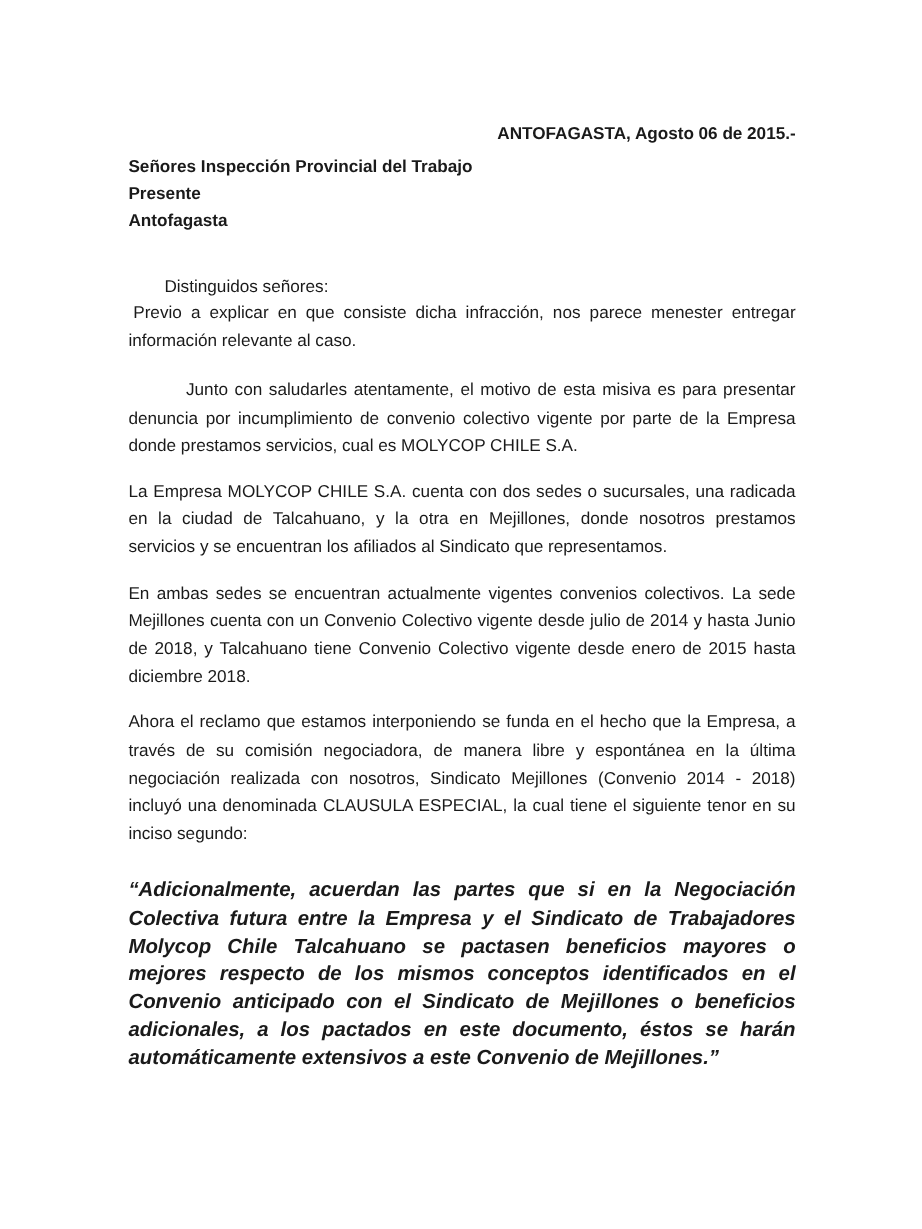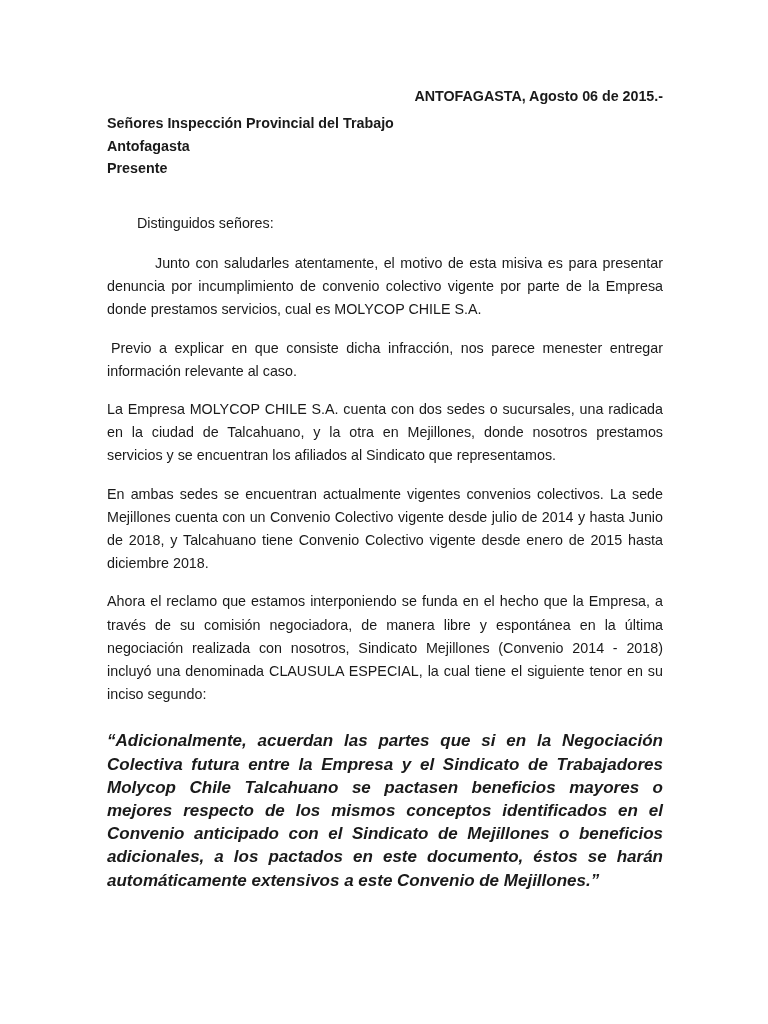--- a/index.html
+++ b/index.html
@@ -16,21 +16,21 @@
     position: relative;
     width: 768px;
     height: 1024px;
     background: #ffffff;
     overflow: hidden;
     box-sizing: border-box;
   }
   .sheet {
     position: absolute;
     left: 107px;
-    top: 0;
+    top: 16px;
     width: 556px;
   }
 
   
   .date-line {
     margin-top: 86px;
     text-align: right;
     font-size: 14.3px;
     font-weight: bold;
     letter-spacing: -0.02px;
@@ -86,29 +86,29 @@
 </head>
 <body>
 
 <div class="page">
   <div class="sheet">
 
     <div class="date-line">ANTOFAGASTA, Agosto 06 de 2015.-</div>
 
     <div class="addressee">
       <div>Señores Inspección Provincial del Trabajo</div>
+      <div>Presente</div>
       <div>Antofagasta</div>
-      <div>Presente</div>
     </div>
 
     <div class="salutation">Distinguidos señores:</div>
 
+    <p class="para lead-space"> Previo a explicar en que consiste dicha infracción,  nos parece menester entregar información relevante al caso.</p>
+
     <p class="para indent gap-top-lg">Junto con saludarles atentamente, el motivo de esta misiva es para presentar denuncia por incumplimiento de convenio colectivo vigente por parte de la Empresa donde prestamos servicios, cual es MOLYCOP CHILE S.A.</p>
-
-    <p class="para lead-space"> Previo a explicar en que consiste dicha infracción,  nos parece menester entregar información relevante al caso.</p>
 
     <p class="para">La Empresa MOLYCOP CHILE S.A. cuenta con dos sedes o sucursales, una radicada en la ciudad de Talcahuano, y la otra en Mejillones, donde nosotros prestamos servicios y se encuentran los afiliados al Sindicato que representamos.</p>
 
 
     <p class="para">En ambas sedes se encuentran actualmente vigentes convenios colectivos. La sede Mejillones cuenta con un Convenio Colectivo vigente desde julio de 2014 y hasta Junio de 2018, y Talcahuano tiene Convenio Colectivo  vigente desde enero de 2015 hasta diciembre 2018.</p>
 
     <p class="para"><span>Ahora el reclamo que estamos interponiendo se funda en el hecho que la Empresa, a través de su comisión negociadora, de manera libre y espontánea en la última negociación realizada con nosotros, Sindicato Mejillones (Convenio 2014 - 2018) incluyó una denominada </span><b class="strong">CLAUSULA ESPECIAL</b><span>, la cual tiene el siguiente tenor en su inciso segundo:</span></p>
 
     <p class="quote-block">“Adicionalmente, acuerdan las partes que si en la Negociación Colectiva futura entre la Empresa  y el Sindicato de Trabajadores Molycop Chile Talcahuano se pactasen beneficios mayores o mejores respecto de los mismos conceptos identificados en el Convenio anticipado con el Sindicato de Mejillones o beneficios adicionales, a los pactados en este documento, éstos se harán automáticamente extensivos  a este Convenio de Mejillones.”</p>
 

